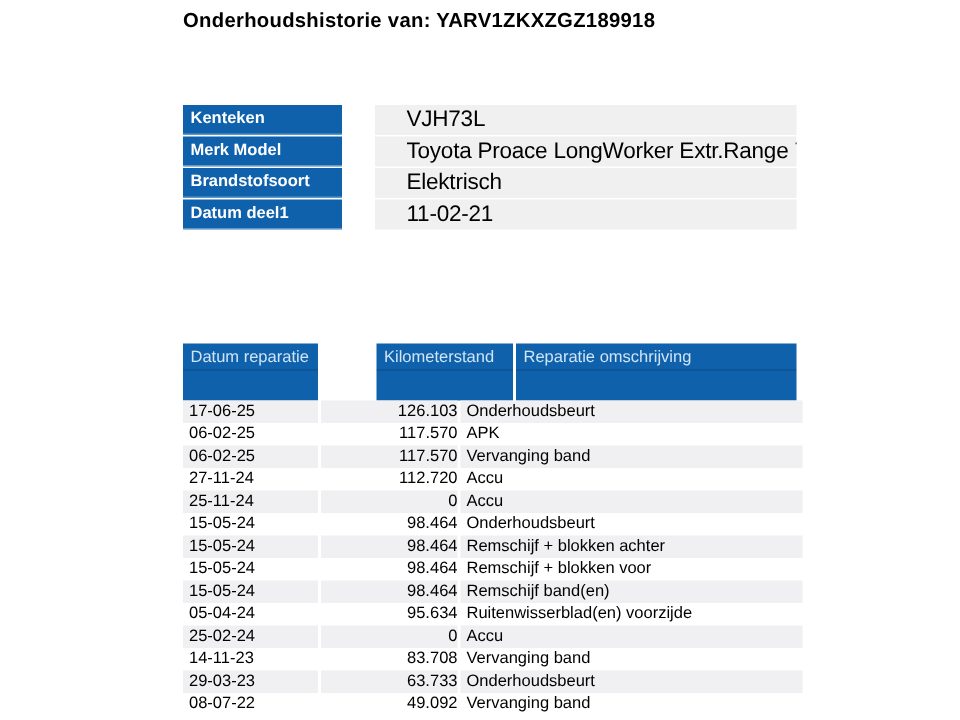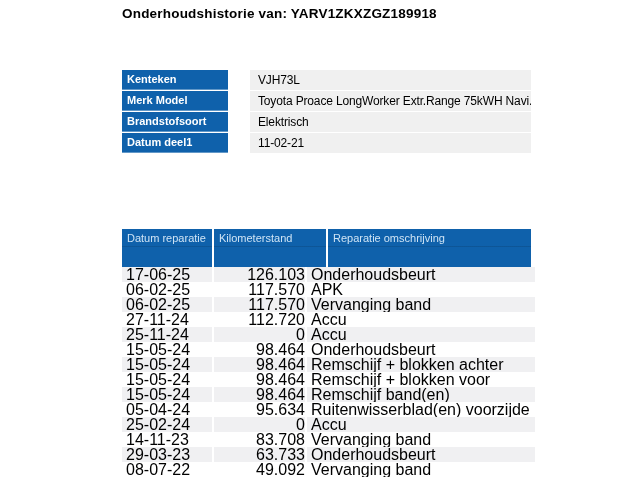--- a/index.html
+++ b/index.html
@@ -27,46 +27,46 @@
   .vehicle-table{ position:absolute; left:122px; top:70px; width:409px; }
   .v-row{ display:flex; height:20px; margin-bottom:1px;gap:20px; }
   .v-label{
     width:106px; margin-right:2px; padding-left:5px;
     background:var(--blue); color:var(--info-label-text);
     font-size:11px; font-weight:bold; line-height:19px;
     box-shadow:inset 0 -1px 0 rgba(255,255,255,.35);
     white-space:nowrap; overflow:hidden;
   }
   .v-value{
-    flex:1; padding-left:8px;
+    flex:1; padding-left:21px;
     background:var(--info-value-bg);
-    font-size:12px; line-height:20px; letter-spacing:-.15px;
+    font-size:15px; line-height:20px; letter-spacing:-.15px;
     white-space:nowrap; overflow:hidden;
   }
   
   .history-table{ position:absolute; left:122px; top:229px; width:413px; }
   .h-header{ display:flex; height:38px; width:409px; }
   .h-headcell{
     background-color:var(--blue);
     background-image:linear-gradient(to bottom,
       transparent 17px, rgba(0,0,0,.12) 17px, rgba(0,0,0,.12) 18px, transparent 18px);
     color:var(--header-text);
     font-size:11px; padding:3px 12px 0 5px;
     white-space:nowrap; overflow:hidden;
   }
   .h-header > :nth-child(1){ width:90px; margin-right:2px; }
-  .h-header > :nth-child(2){ width:112px; margin-right:2px; }
+  .h-header > :nth-child(2){ width:91px; margin-right:2px;margin-left:37px; }
   .h-header > :nth-child(3){ flex:1; }
   .h-body{ width:413px; }
   .h-row{ display:flex; height:15px; }
   .h-row > :nth-child(1){ width:90px; margin-right:2px; }
   .h-row > :nth-child(2){ width:91px; margin-right:2px;text-align:right; }
   .h-row > :nth-child(3){ flex:1; }
   .h-cell{
-    font-size:16px; line-height:15px; padding-left:4px;
+    font-size:11px; line-height:15px; padding-left:4px;
     white-space:nowrap; overflow:hidden;
   }
   .h-row.odd  .h-cell{ background:var(--row-alt); }
   .h-row.even .h-cell{ background:var(--row-bg); }
 </style>
 </head>
 <body>
 
 <div class="title">Onderhoudshistorie van: YARV1ZKXZGZ189918</div>
 

